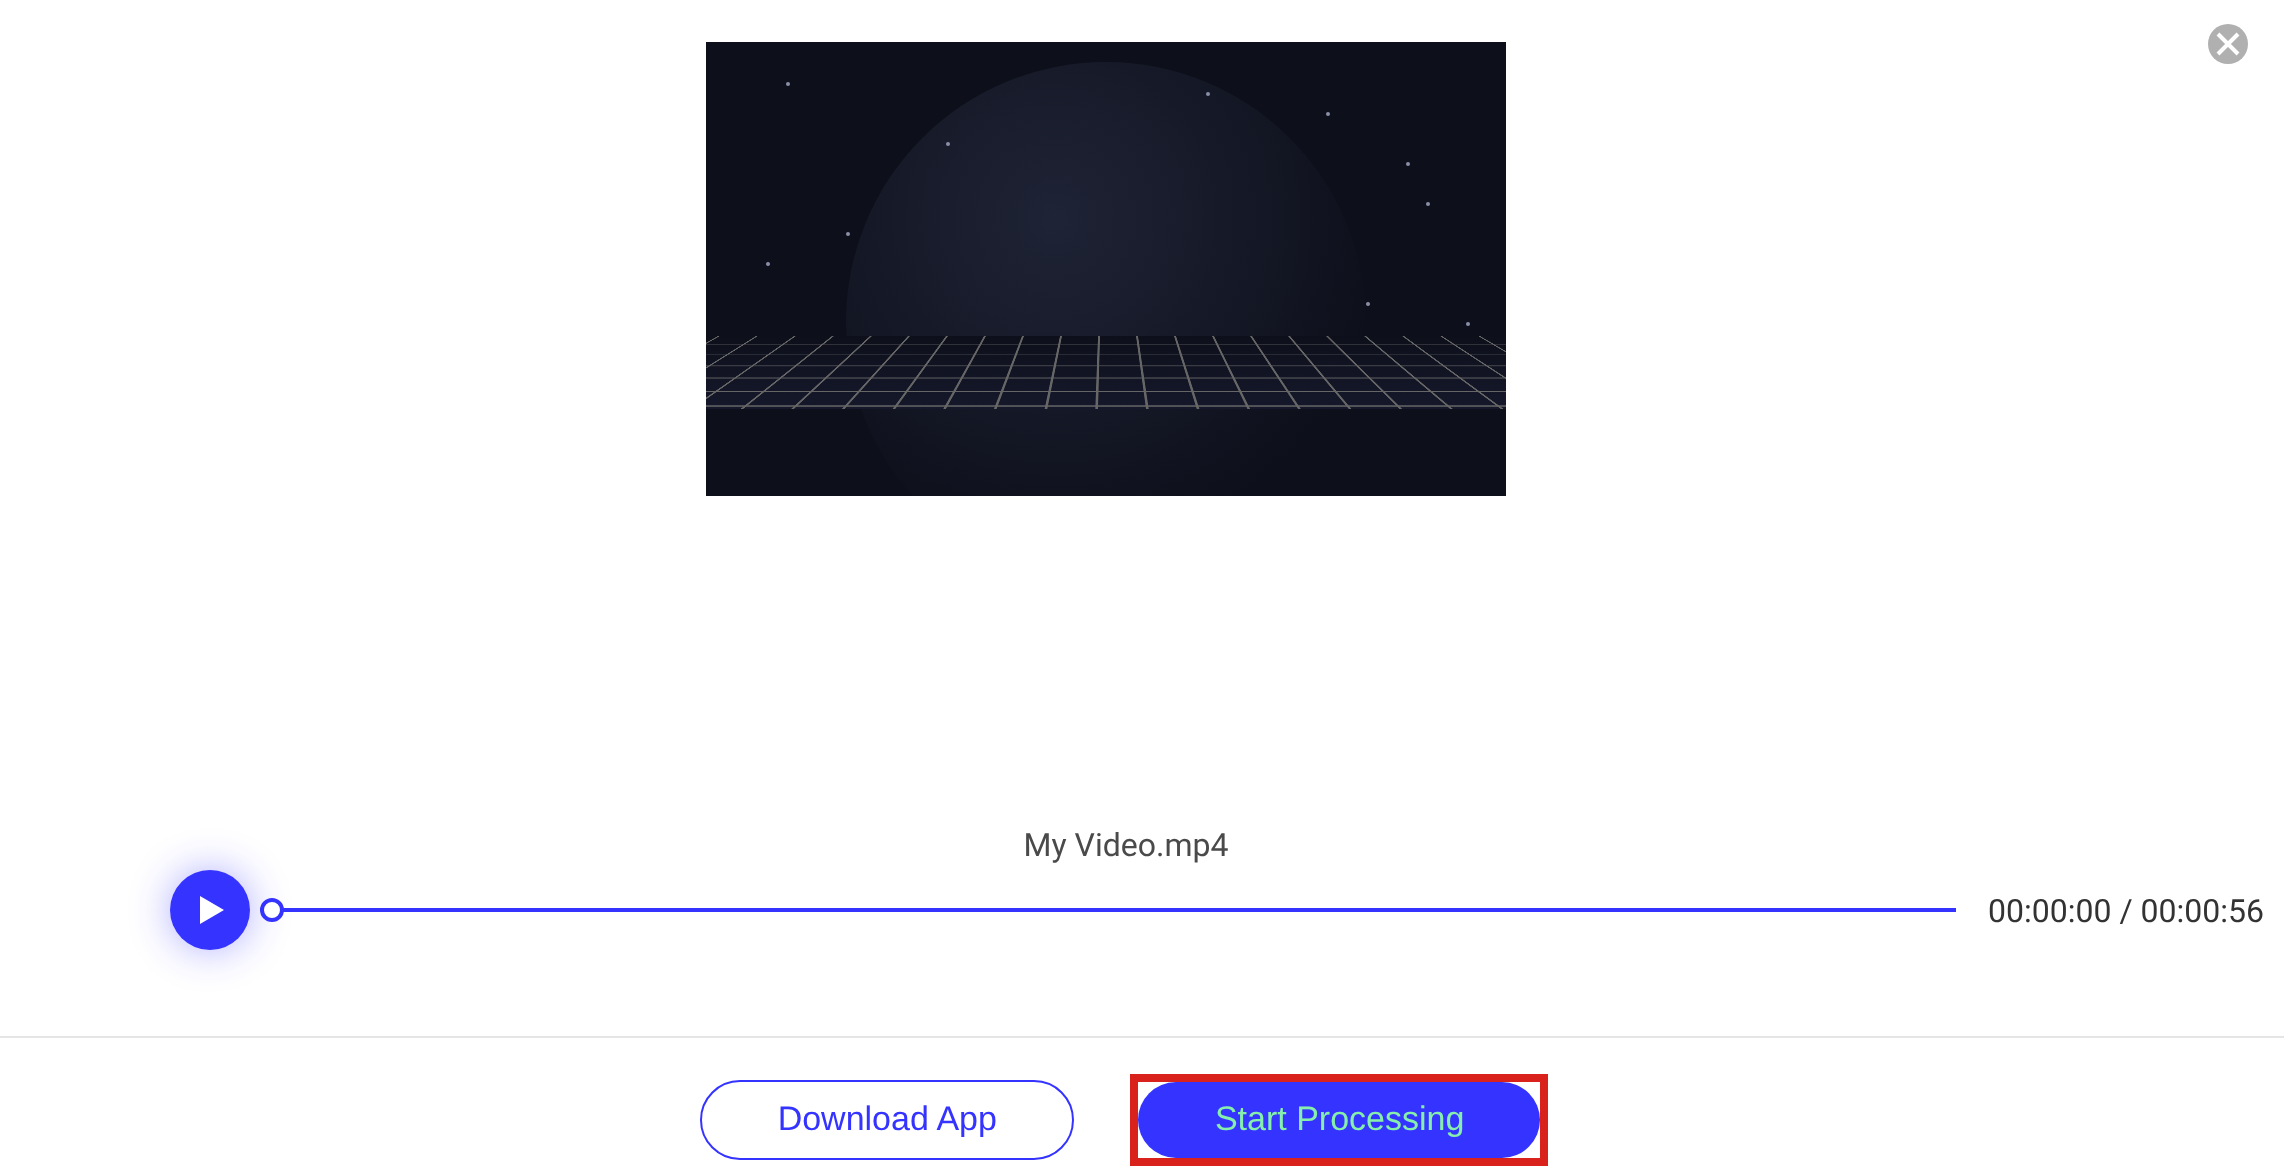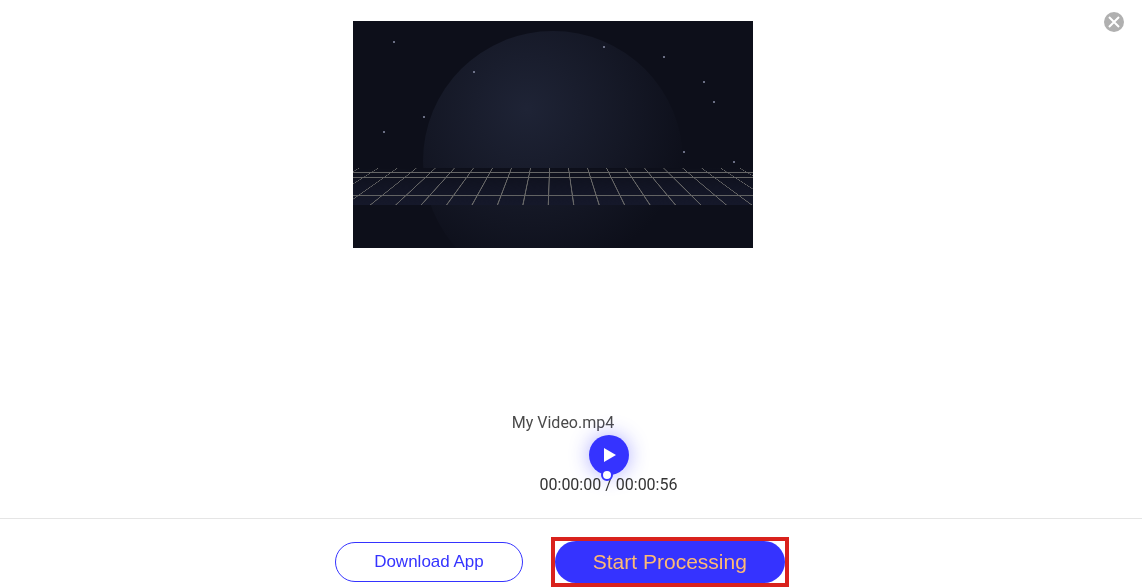--- a/index.html
+++ b/index.html
@@ -101,21 +101,20 @@
       font-size: 16px;
     }
     .player-controls {
       position: absolute;
       top: 435px;
       left: 85px;
       right: 10px;
       height: 40px;
       display: flex;
       align-items: center;
-      flex-direction: column;
     }
     .play-btn {
       width: 40px;
       height: 40px;
       border-radius: 50%;
       background: #3533ff;
       display: flex;
       align-items: center;
       justify-content: center;
       cursor: pointer;
@@ -182,22 +181,22 @@
     }
     .btn-primary-wrap {
       border: 4px solid #d9221c;
       padding: 0;
     }
     .btn-primary {
       padding: 9px 38px;
       border: none;
       border-radius: 24px;
       background: #3533ff;
-      color: #fdba74;
-      font-size: 21px;
+      color: #86efac;
+      font-size: 17px;
       cursor: pointer;
     }
   </style>
 </head>
 <body>
 
 <div class="close-btn">
   <svg viewBox="0 0 12 12">
     <path d="M1 1 L11 11 M11 1 L1 11" stroke="#fff" stroke-width="2" fill="none"></path>
   </svg>

